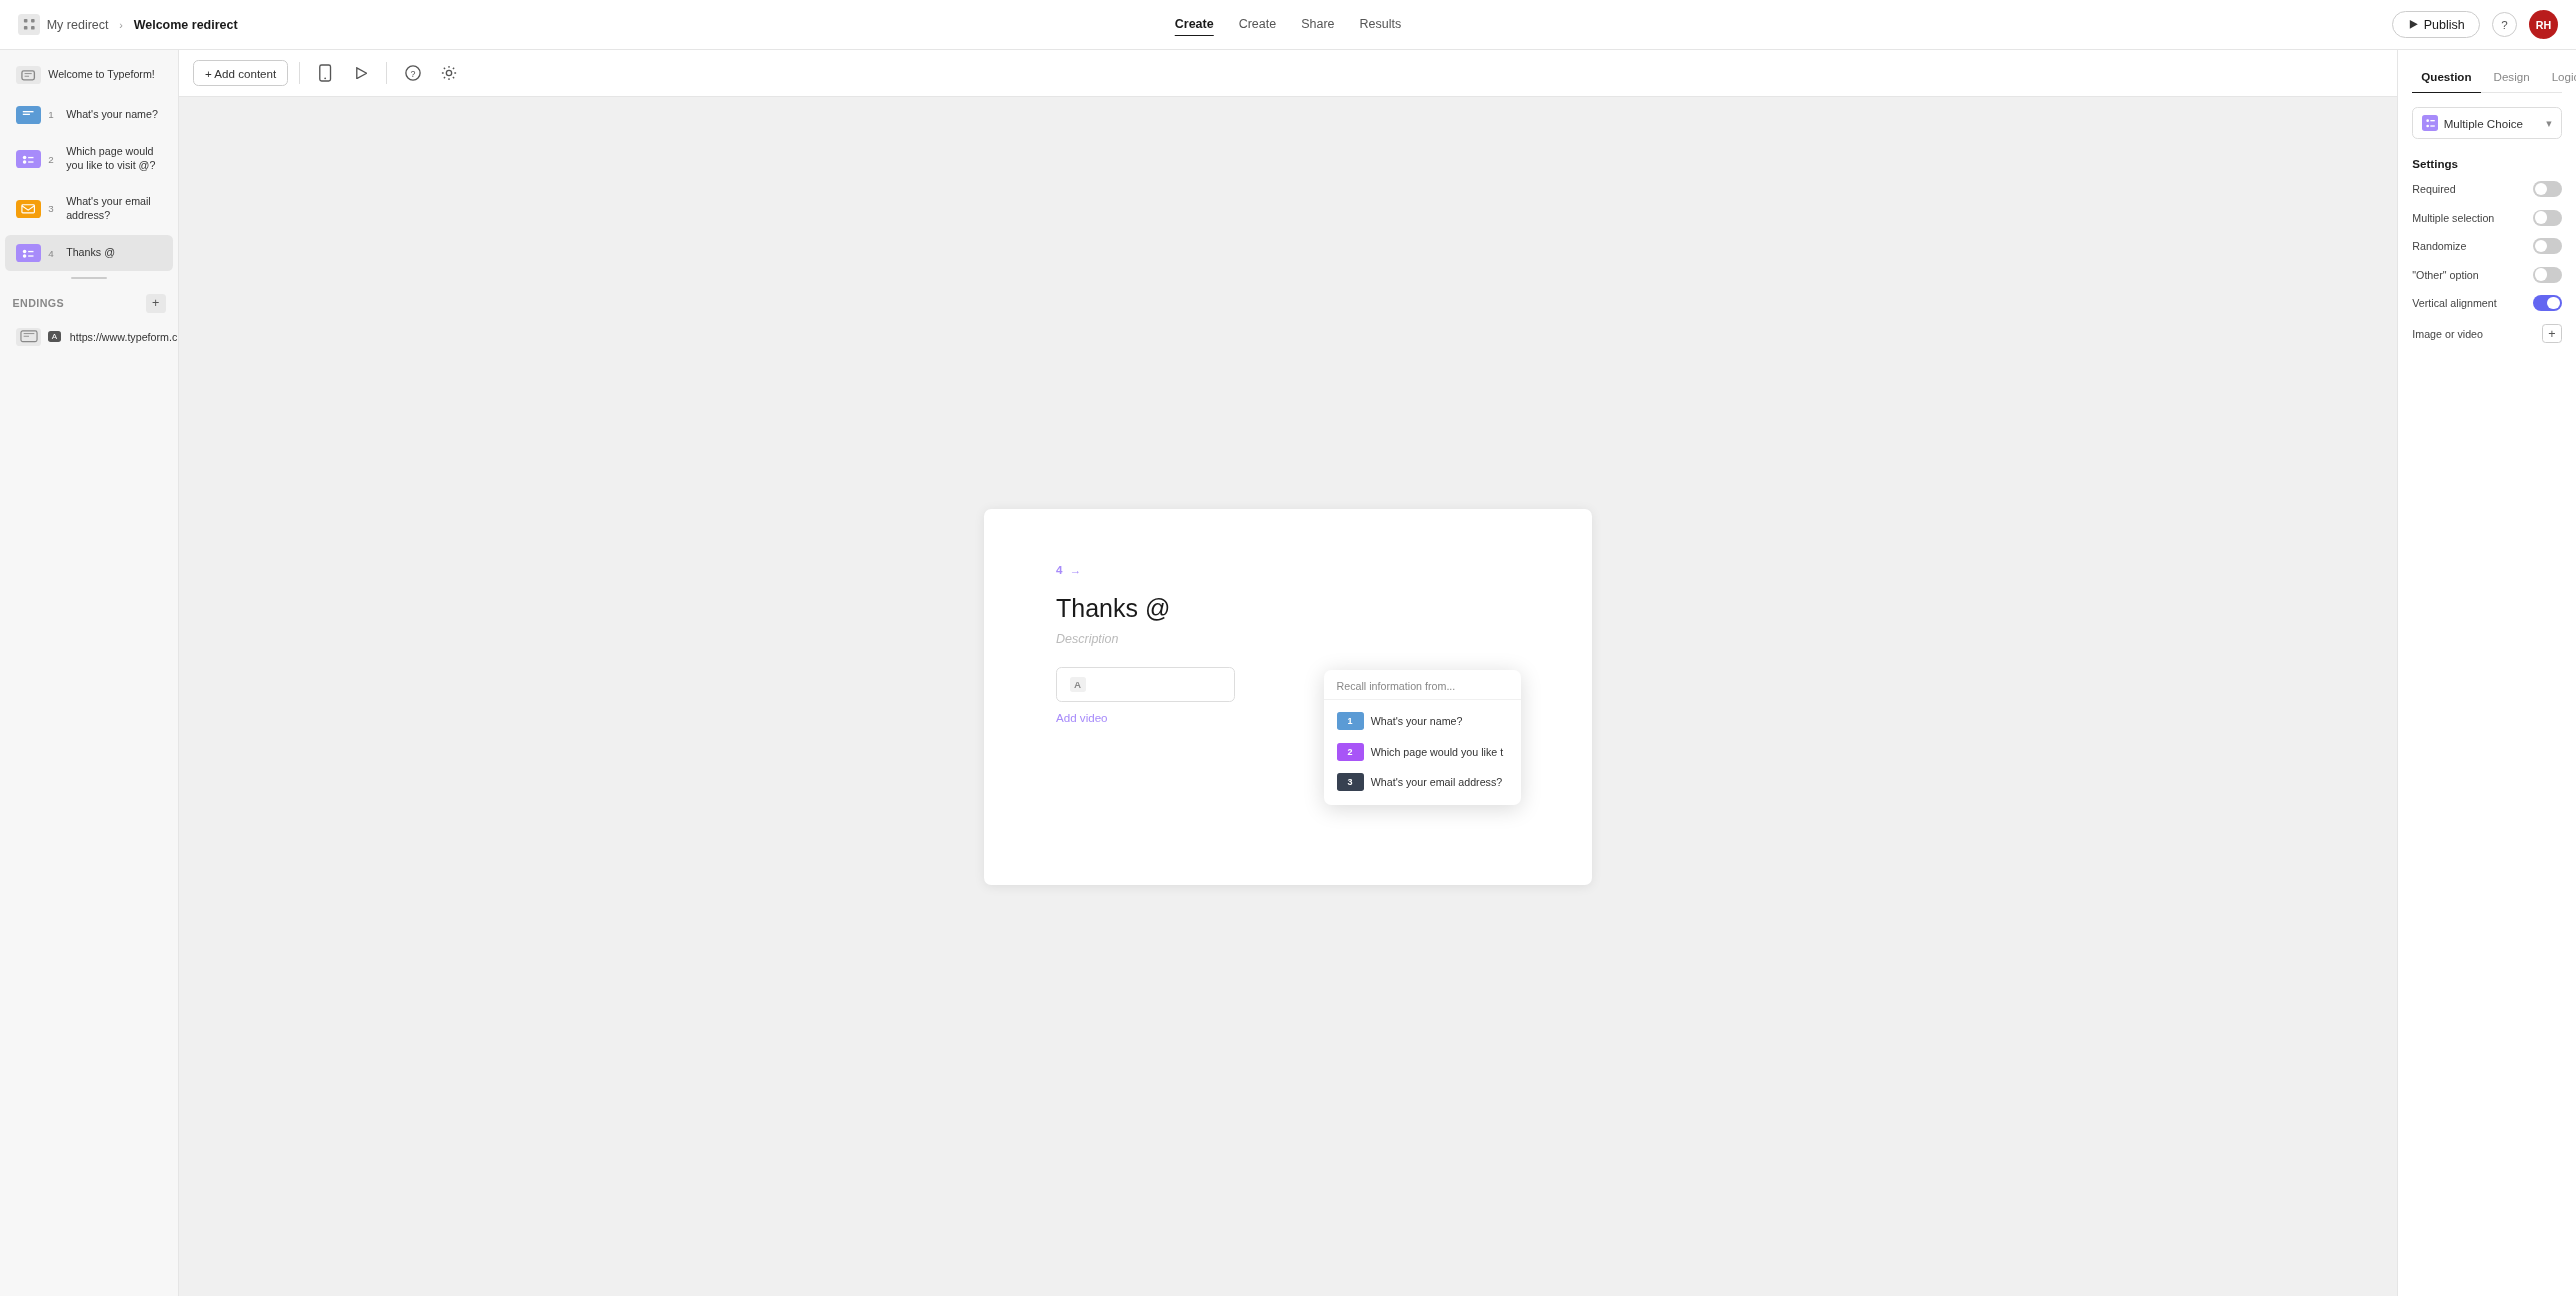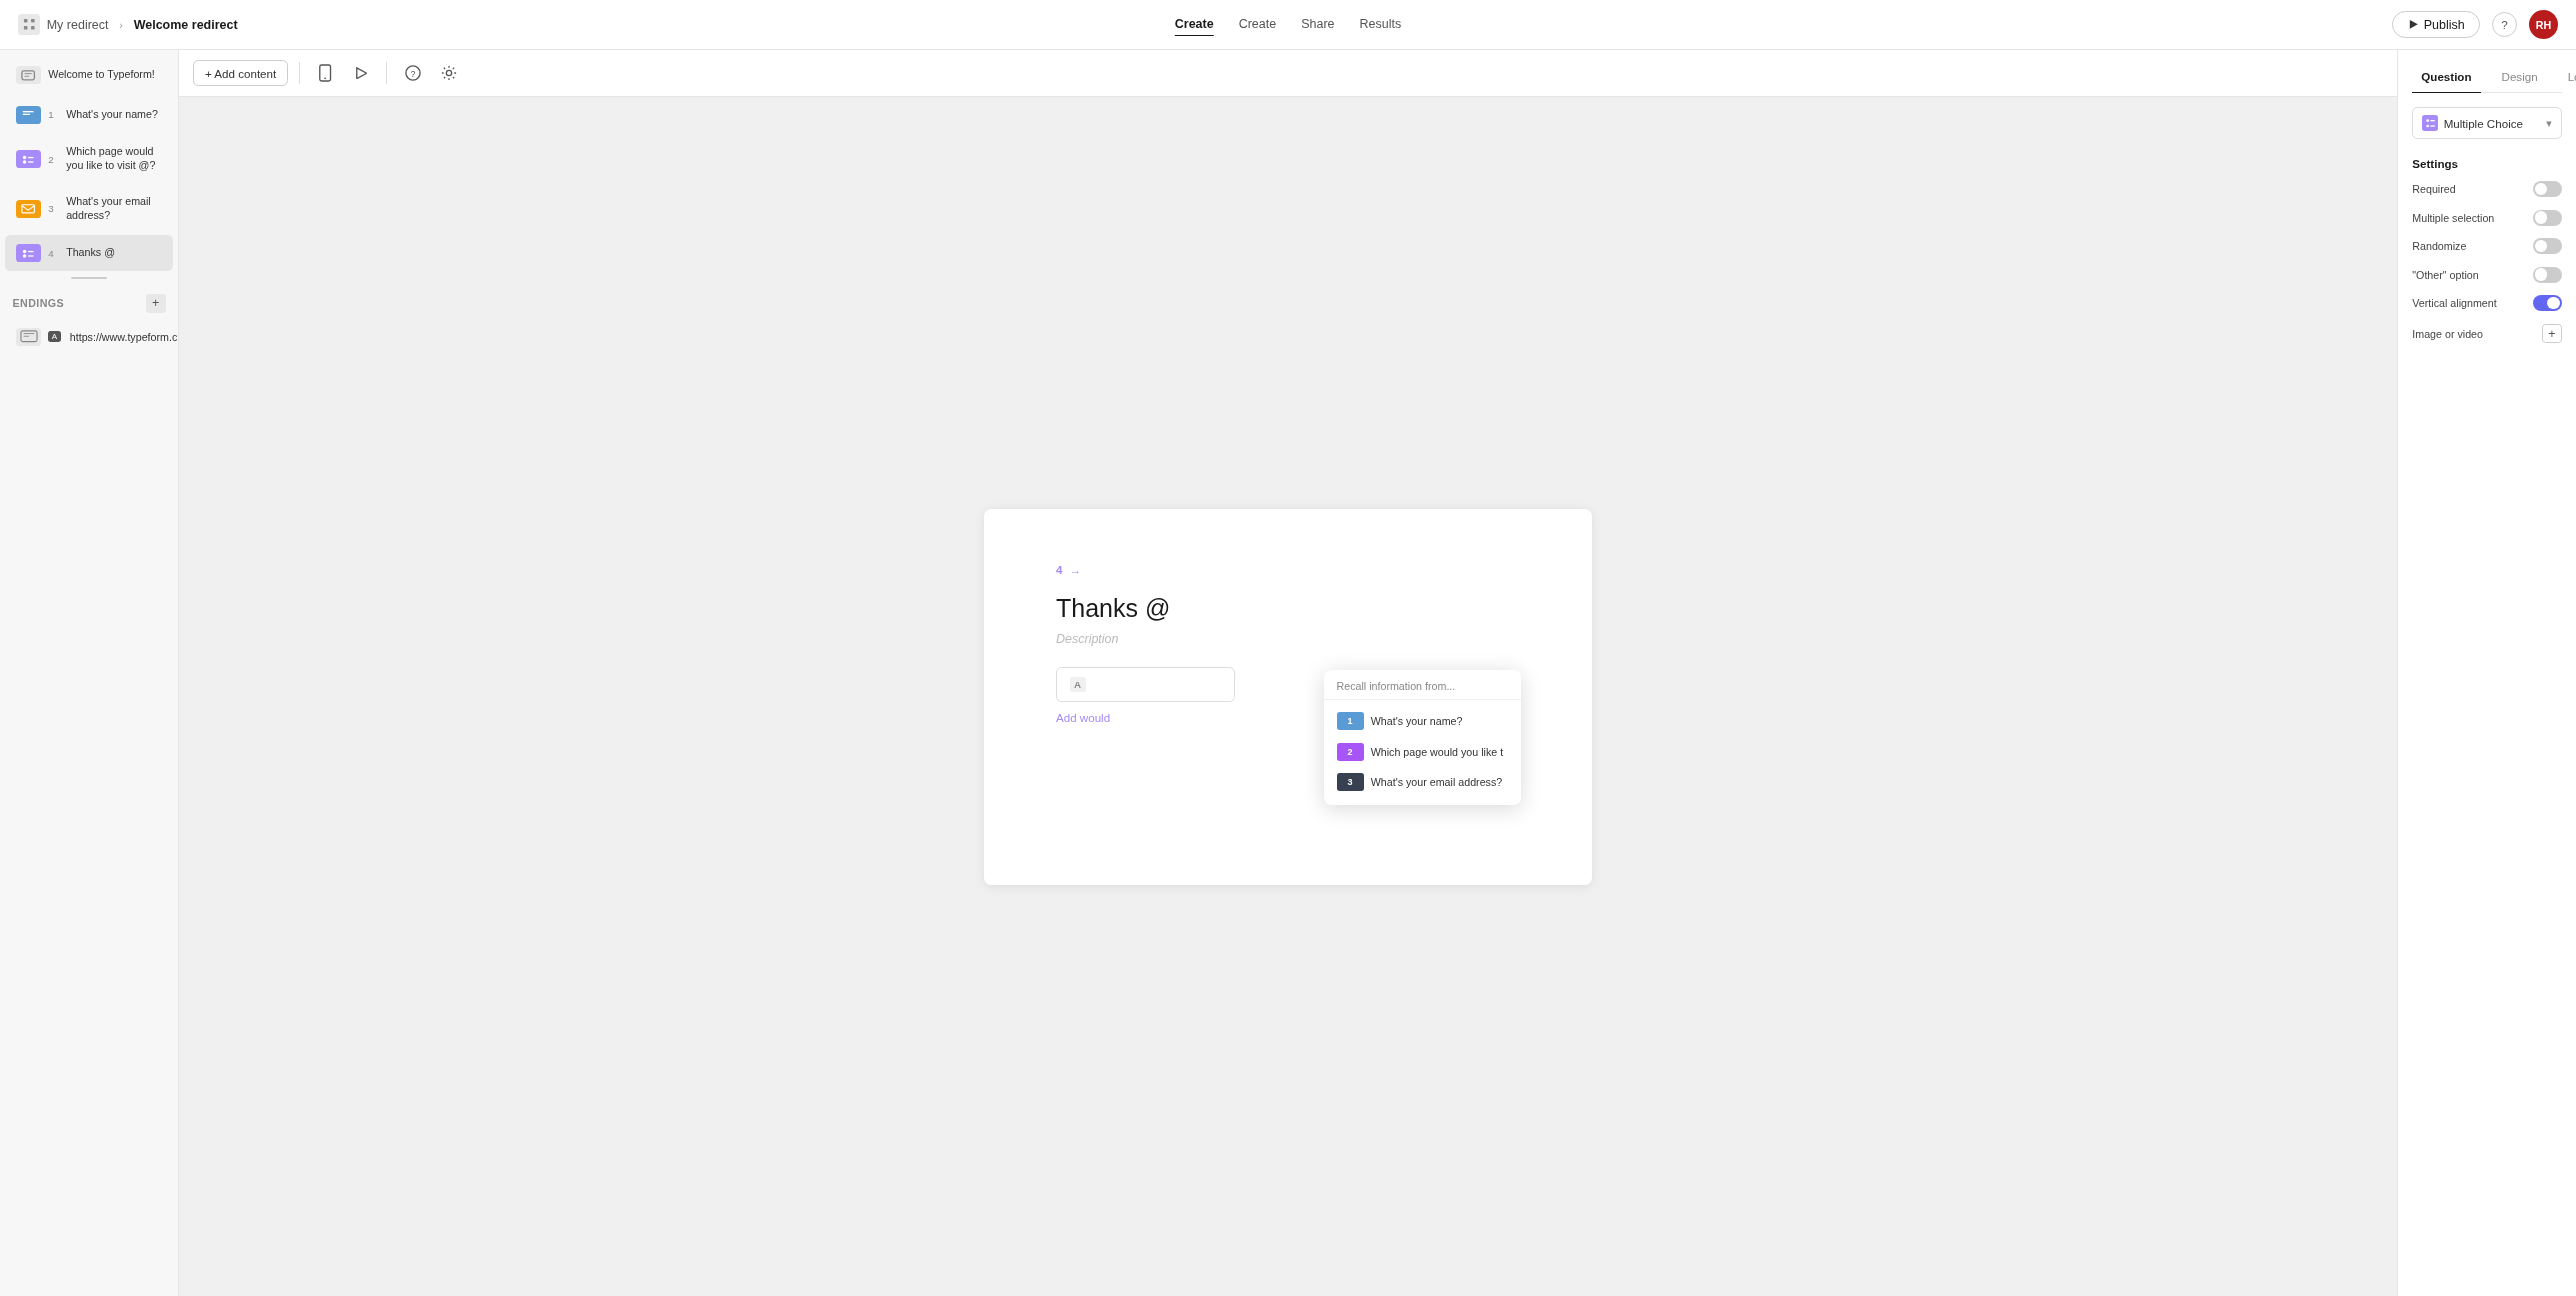--- a/index.html
+++ b/index.html
@@ -400,21 +400,21 @@
     
     .right-panel {
       width: 179px;
       background: #fff;
       border-left: 0.9px solid #e5e5e5;
       overflow-y: auto;
       padding: 14.3px;
     }
     .panel-tabs {
       display: flex;
-      gap: 12px;
+      gap: 4px;
       margin-bottom: 14.3px;
       border-bottom: 0.9px solid #e5e5e5;
     }
     .panel-tab {
       font-size: 11.6px;
       color: #888;
       padding: 5.4px 9px 9px;
       cursor: pointer;
       border-bottom: 1.8px solid transparent;
       margin-bottom: -0.9px;
@@ -687,21 +687,21 @@
         <div class="form-step-indicator">
           <span class="step-number">4</span>
           <span class="step-arrow">→</span>
         </div>
         <div class="form-title">Thanks @</div>
         <div class="form-description">Description</div>
         <div class="form-choice">
           <span class="choice-key">A</span>
           <span class="choice-text"></span>
         </div>
-        <div class="add-choice-link">Add would</div>
+        <div class="add-choice-link">Add video</div>
 
         <div class="recall-dropdown">
           <div class="recall-title">Recall information from...</div>
           <div class="recall-item">
             <div class="recall-icon recall-icon-blue">
               <span class="recall-num">1</span>
             </div>
             <span class="recall-label">What's your name?</span>
           </div>
           <div class="recall-item">

